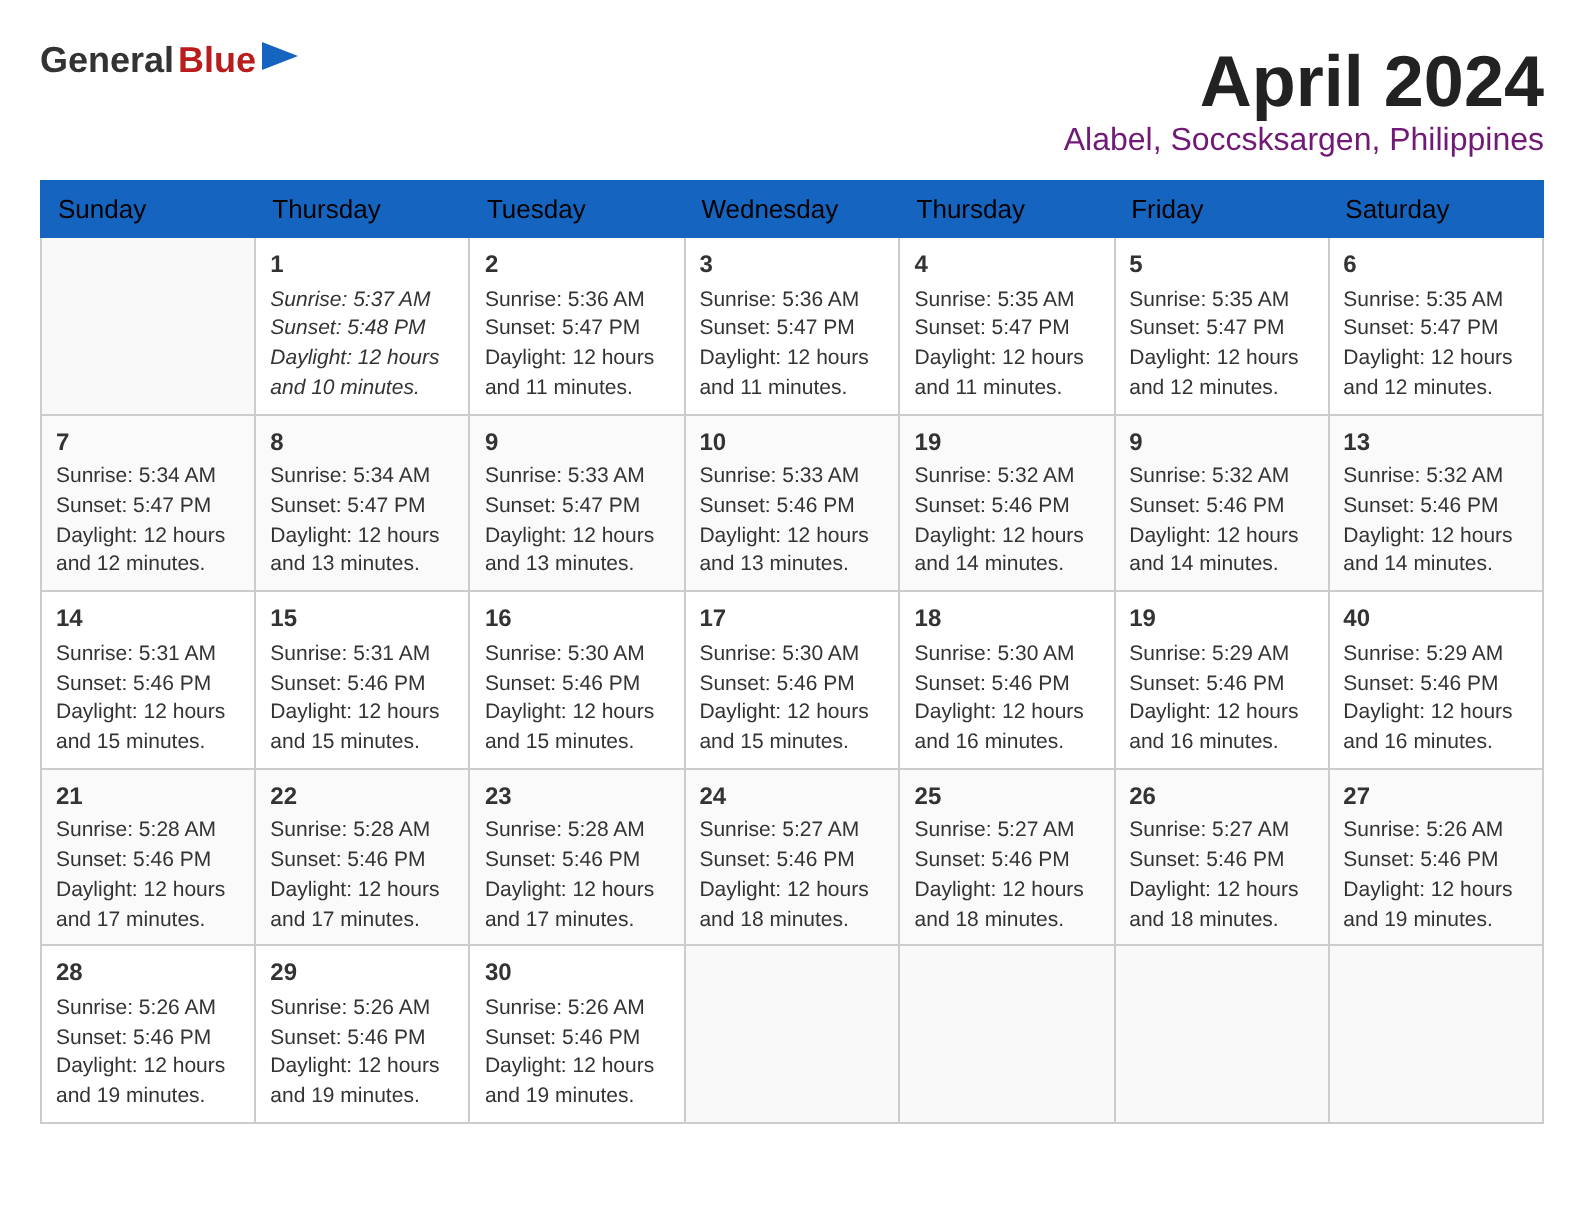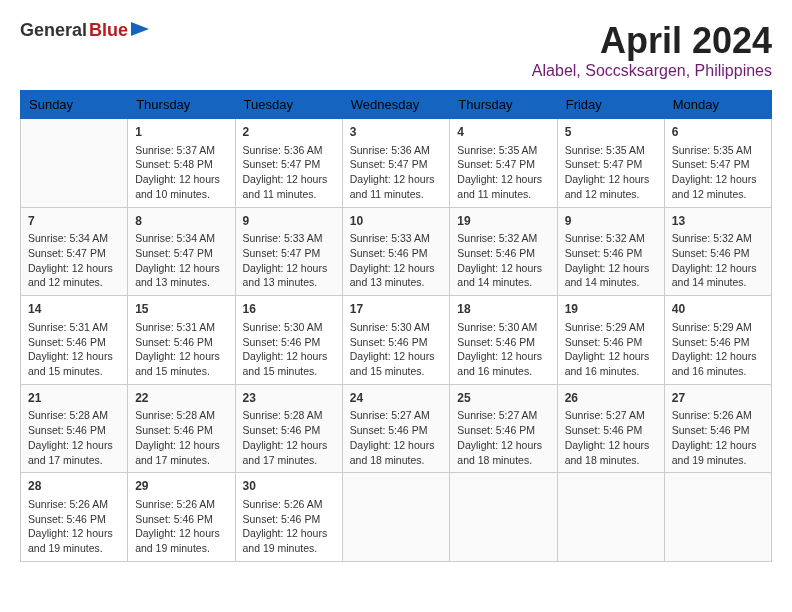--- a/index.html
+++ b/index.html
@@ -118,30 +118,30 @@
 <table class="calendar">
   <thead>
     <tr>
 
     <th>Sunday</th>
         <th>Thursday</th>
         <th>Tuesday</th>
         <th>Wednesday</th>
         <th>Thursday</th>
         <th>Friday</th>
-        <th>Monday</th>
+        <th>Saturday</th>
       </tr>
   </thead>
   <tbody id="calendar-body">
 
   <tr class="week-row">
         <td class="empty"></td>
         <td>
           <span class="day-number">1</span>
-          <div class="day-info" style="white-space: pre-line;">Sunrise: 5:37 AM
+          <div class="day-info" style="white-space: pre-line; font-style: italic;">Sunrise: 5:37 AM
 Sunset: 5:48 PM
 Daylight: 12 hours
 and 10 minutes.</div>
         </td>
         <td>
           <span class="day-number">2</span>
           <div class="day-info" style="white-space: pre-line;">Sunrise: 5:36 AM
 Sunset: 5:47 PM
 Daylight: 12 hours
 and 11 minutes.</div>

